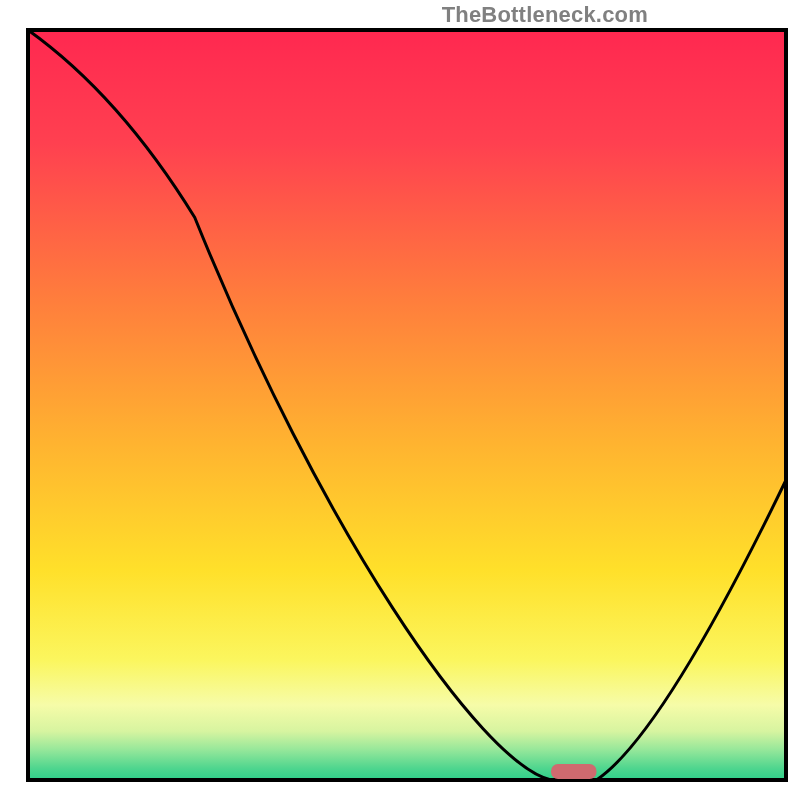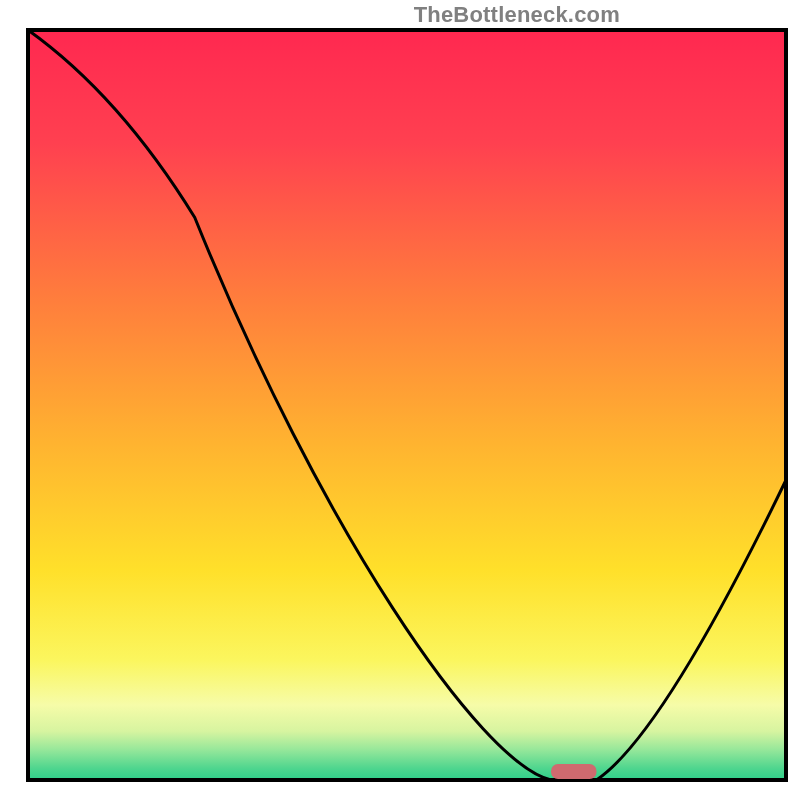--- a/index.html
+++ b/index.html
@@ -8,20 +8,21 @@
     width: 800px;
     height: 800px;
     background: #ffffff;
     font-family: Arial, Helvetica, sans-serif;
     overflow: hidden;
   }
   .container {
     position: relative;
     width: 632px;
     height: 800px;
+    padding-left: 28px;
   }
   .attribution {
     position: absolute;
     top: 2px;
     right: 12px;
     font-size: 22px;
     font-weight: 600;
     color: #808080;
     letter-spacing: 0.2px;
   }

